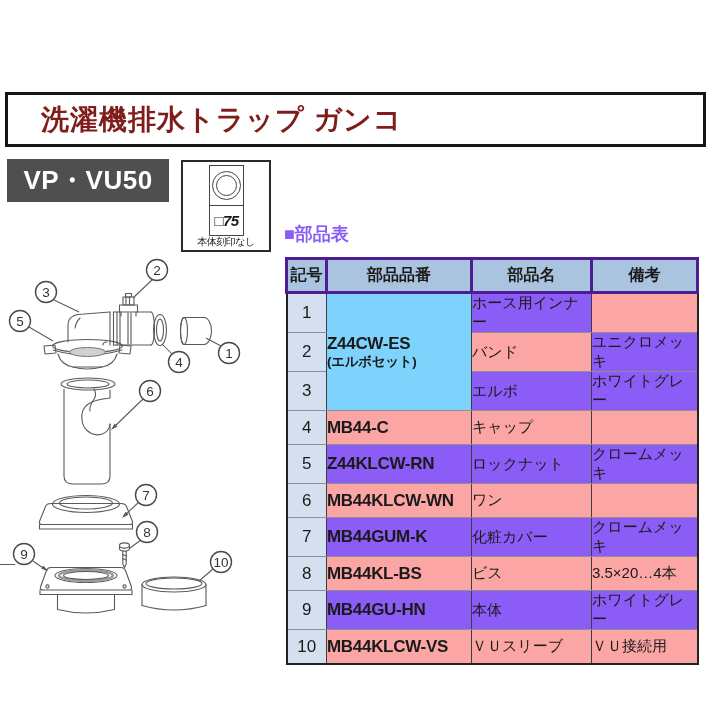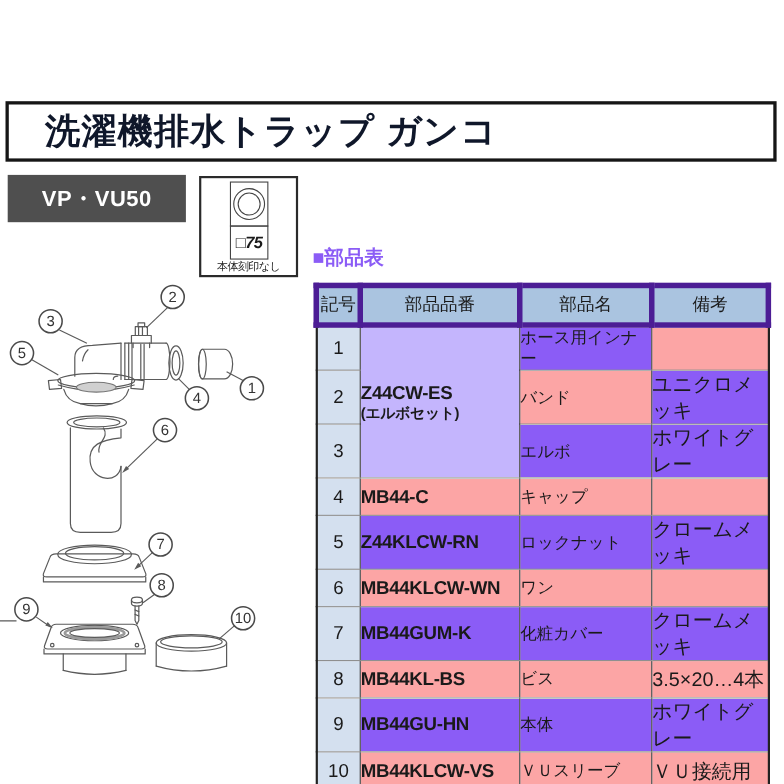--- a/index.html
+++ b/index.html
@@ -8,25 +8,25 @@
     font-family:"Liberation Sans","DejaVu Sans",sans-serif;color:#1a1a1a;
     overflow:hidden;
   }
   
   .title-box{
     position:absolute;left:5px;top:92px;width:701px;height:55px;
     border:3px solid #161616;box-sizing:border-box;background:#fff;
     display:flex;align-items:center;padding-left:17px;white-space:nowrap;
   }
   .title-model{color:#c1272d;font-weight:bold;font-size:33px;letter-spacing:.5px;}
-  .title-name{color:#0f172a;font-weight:bold;font-size:32px;margin-left:16px;letter-spacing:1px;}
+  .title-name{color:#7f1d1d;font-weight:bold;font-size:28px;margin-left:16px;letter-spacing:1px;}
   
   .size-badge{
     position:absolute;left:7px;top:159px;width:162px;height:43px;background:#4f4f4f;
-    color:#fff;font-weight:bold;font-size:20px;display:flex;align-items:center;
+    color:#fff;font-weight:bold;font-size:26px;display:flex;align-items:center;
     justify-content:center;letter-spacing:.5px;
   }
   
   .stamp-box{
     position:absolute;left:181px;top:160px;width:90px;height:92px;
     border:2px solid #2a2a2a;box-sizing:border-box;background:#fff;
   }
   .stamp-sub1{
     position:absolute;left:26px;top:3px;width:35px;height:41px;
     border:1.5px solid #444;box-sizing:border-box;
@@ -46,34 +46,34 @@
     font-size:10px;font-weight:normal;letter-spacing:-0.5px;
   }
   
   .parts-title{position:absolute;left:284px;top:222px;font-size:18px;font-weight:bold;color:#8b5cf6;}
   
   table.parts{
     position:absolute;left:285px;top:257px;width:411px;
     border-collapse:collapse;table-layout:fixed;border:2px solid #222;background:#fff;
   }
   table.parts th{
-    background:#aac4e0;font-size:16px;font-weight:normal;height:31px;
-    border:5px solid #4c1d95;text-align:center;padding:0;
+    background:#aac4e0;font-size:16px;font-weight:bold;height:31px;
+    border:3px solid #4c1d95;text-align:center;padding:0;
   }
   table.parts td{
     height:33px;padding:0;border-left:1.5px solid #3d3d3d;border-right:1.5px solid #3d3d3d;
     border-top:1px solid #8f8f8f;border-bottom:1px solid #8f8f8f;overflow:hidden;
   }
   td.no{background:#d4e0ef;text-align:center;font-size:17px;}
   td.pn{font-size:17px;font-weight:600;padding-left:6px;letter-spacing:-0.3px;}
   td.nm{font-size:15px;padding-left:6px;}
-  td.rm{font-size:18px;padding-left:5px;}
+  td.rm{font-size:15px;padding-left:5px;}
   .c-b{background:#fca5a5;}
   .c-w{background:#8b5cf6;}
-  td.merged{vertical-align:middle;background:#c4b5fd;line-height:1.15;}
+  td.merged{vertical-align:middle;background:#7dd3fc;line-height:1.15;}
   td.merged .l1{font-size:17px;font-weight:600;letter-spacing:-0.3px;}
   td.merged .l2{font-size:13.5px;}
   
   .diagram{position:absolute;left:0;top:250px;width:280px;height:420px;}
   .diagram svg{display:block;}
   .part{stroke:#5a5a5a;stroke-width:1.1;fill:none;stroke-linecap:round;stroke-linejoin:round;}
   .leader{stroke:#5a5a5a;stroke-width:1.05;fill:none;}
   .arrow{fill:#5a5a5a;stroke:none;}
   .callout-circle{fill:#fff;stroke:#4a4a4a;stroke-width:1.4;}
   .callout-num{font-family:"Liberation Sans","DejaVu Sans",sans-serif;font-size:13.5px;fill:#333;text-anchor:middle;}

